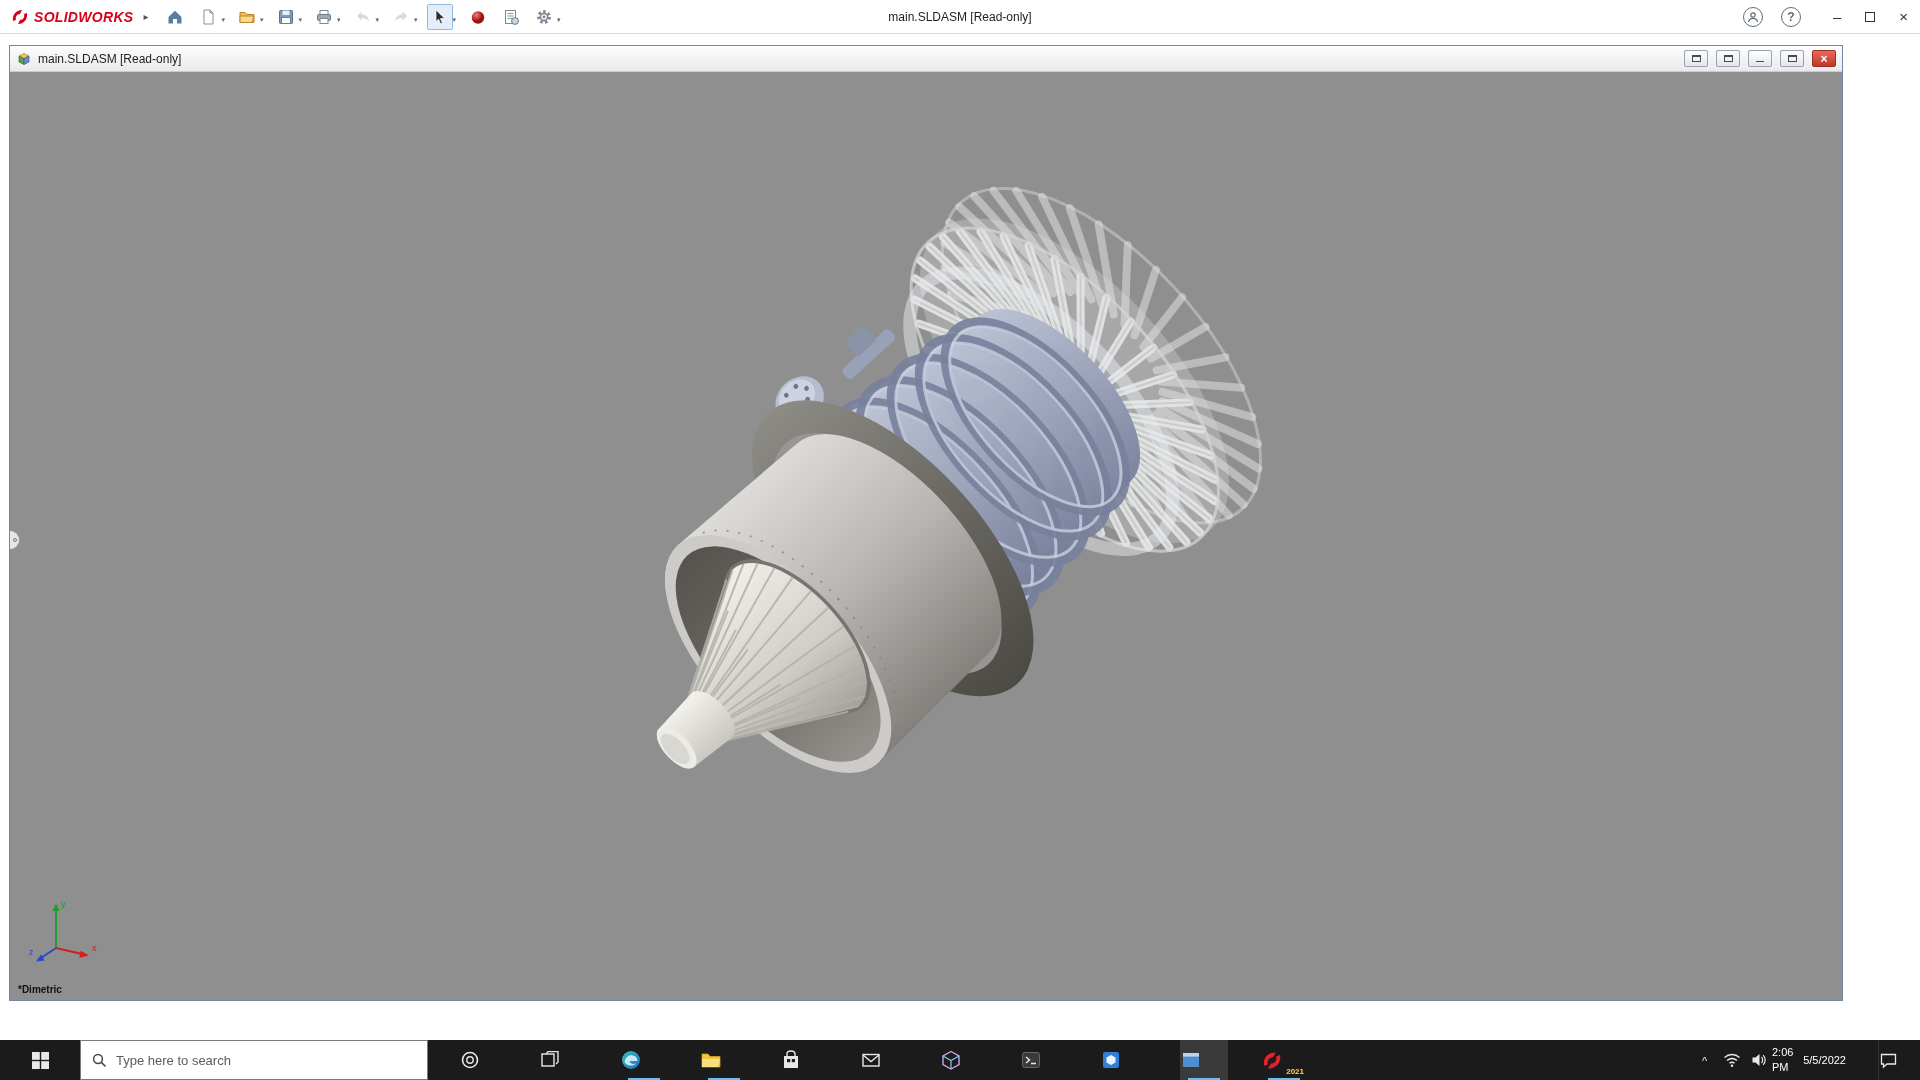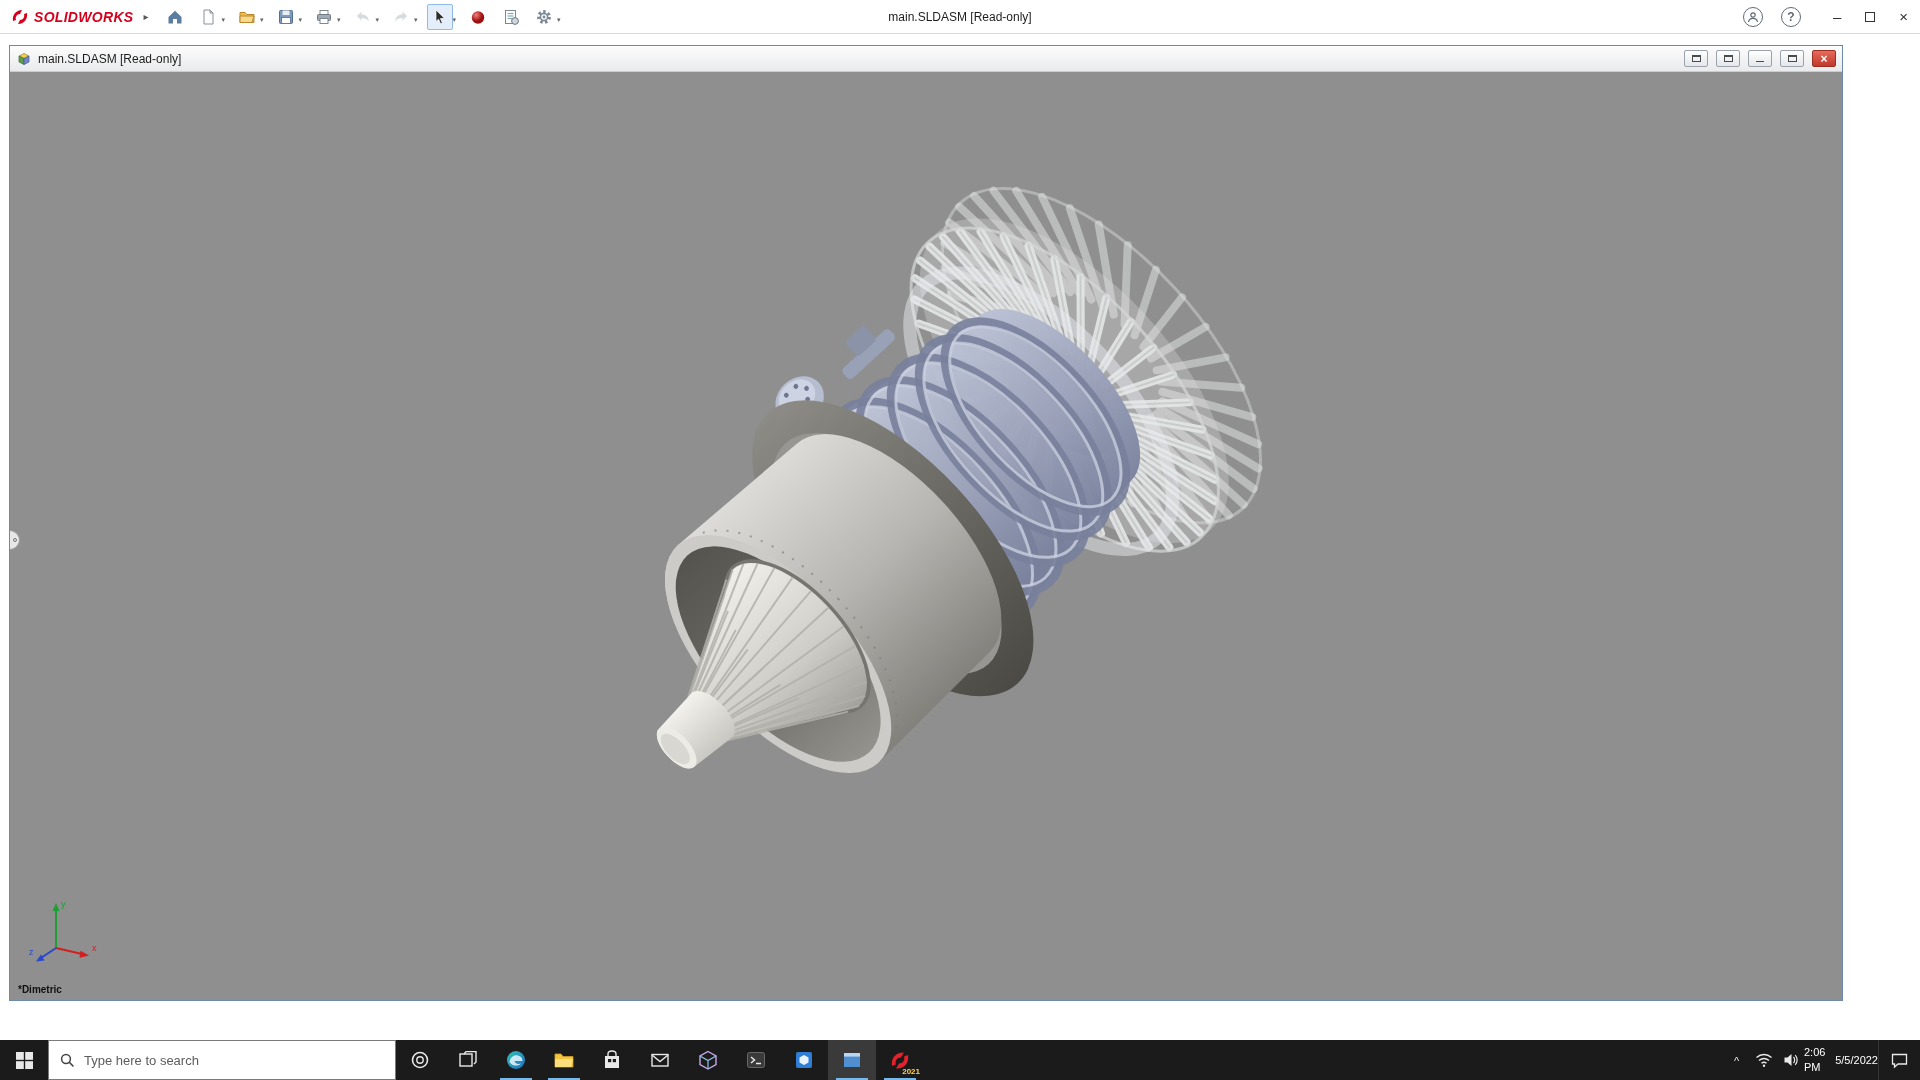--- a/index.html
+++ b/index.html
@@ -47,21 +47,21 @@
   .triad { position:absolute; left:16px; bottom:34px; }
   .view-label { position:absolute; left:8px; bottom:5px; font-size:10px; font-weight:bold; color:#111; }
   .panel-tab { position:absolute; left:0; top:458px; width:10px; height:20px; background:#e7e7e7;
     border:1px solid #9a9a9a; border-left:none; border-radius:0 10px 10px 0;
     display:flex; align-items:center; justify-content:center; }
   .panel-tab i { width:4px; height:4px; border:1px solid #777; border-radius:50%; display:block; }
 
   
   .taskbar { position:absolute; left:0; right:0; bottom:0; height:40px; background:#1b1b1b;
     display:flex; align-items:stretch; z-index:10; }
-  .tk-btn { width:48px; display:flex; align-items:center; justify-content:center; position:relative; }
+  .tk-btn { width:48px; display:flex; align-items:center; position:relative;margin-left:32px; }
   .tk-btn.running::after { content:""; position:absolute; left:8px; right:8px; bottom:0; height:2px; background:#76b9ed; }
   .tk-btn.active-app { background:#3a3a3a; }
   .tk-search { width:348px; background:#ffffff; border:1px solid #7a7a7a; display:flex; align-items:center;
     gap:9px; padding:8px 11px; }
   .tk-search input { border:none; outline:none; flex:1; font-size:13px; color:#333; background:transparent;
     font-family:"Liberation Sans","DejaVu Sans",sans-serif; }
   .tk-search input::placeholder { color:#5c5c5c; }
   .tk-spacer { flex:1; }
   .tray { display:flex; align-items:stretch; }
   .tray-btn { width:27px; display:flex; align-items:center; justify-content:center; color:#eaeaea; }

